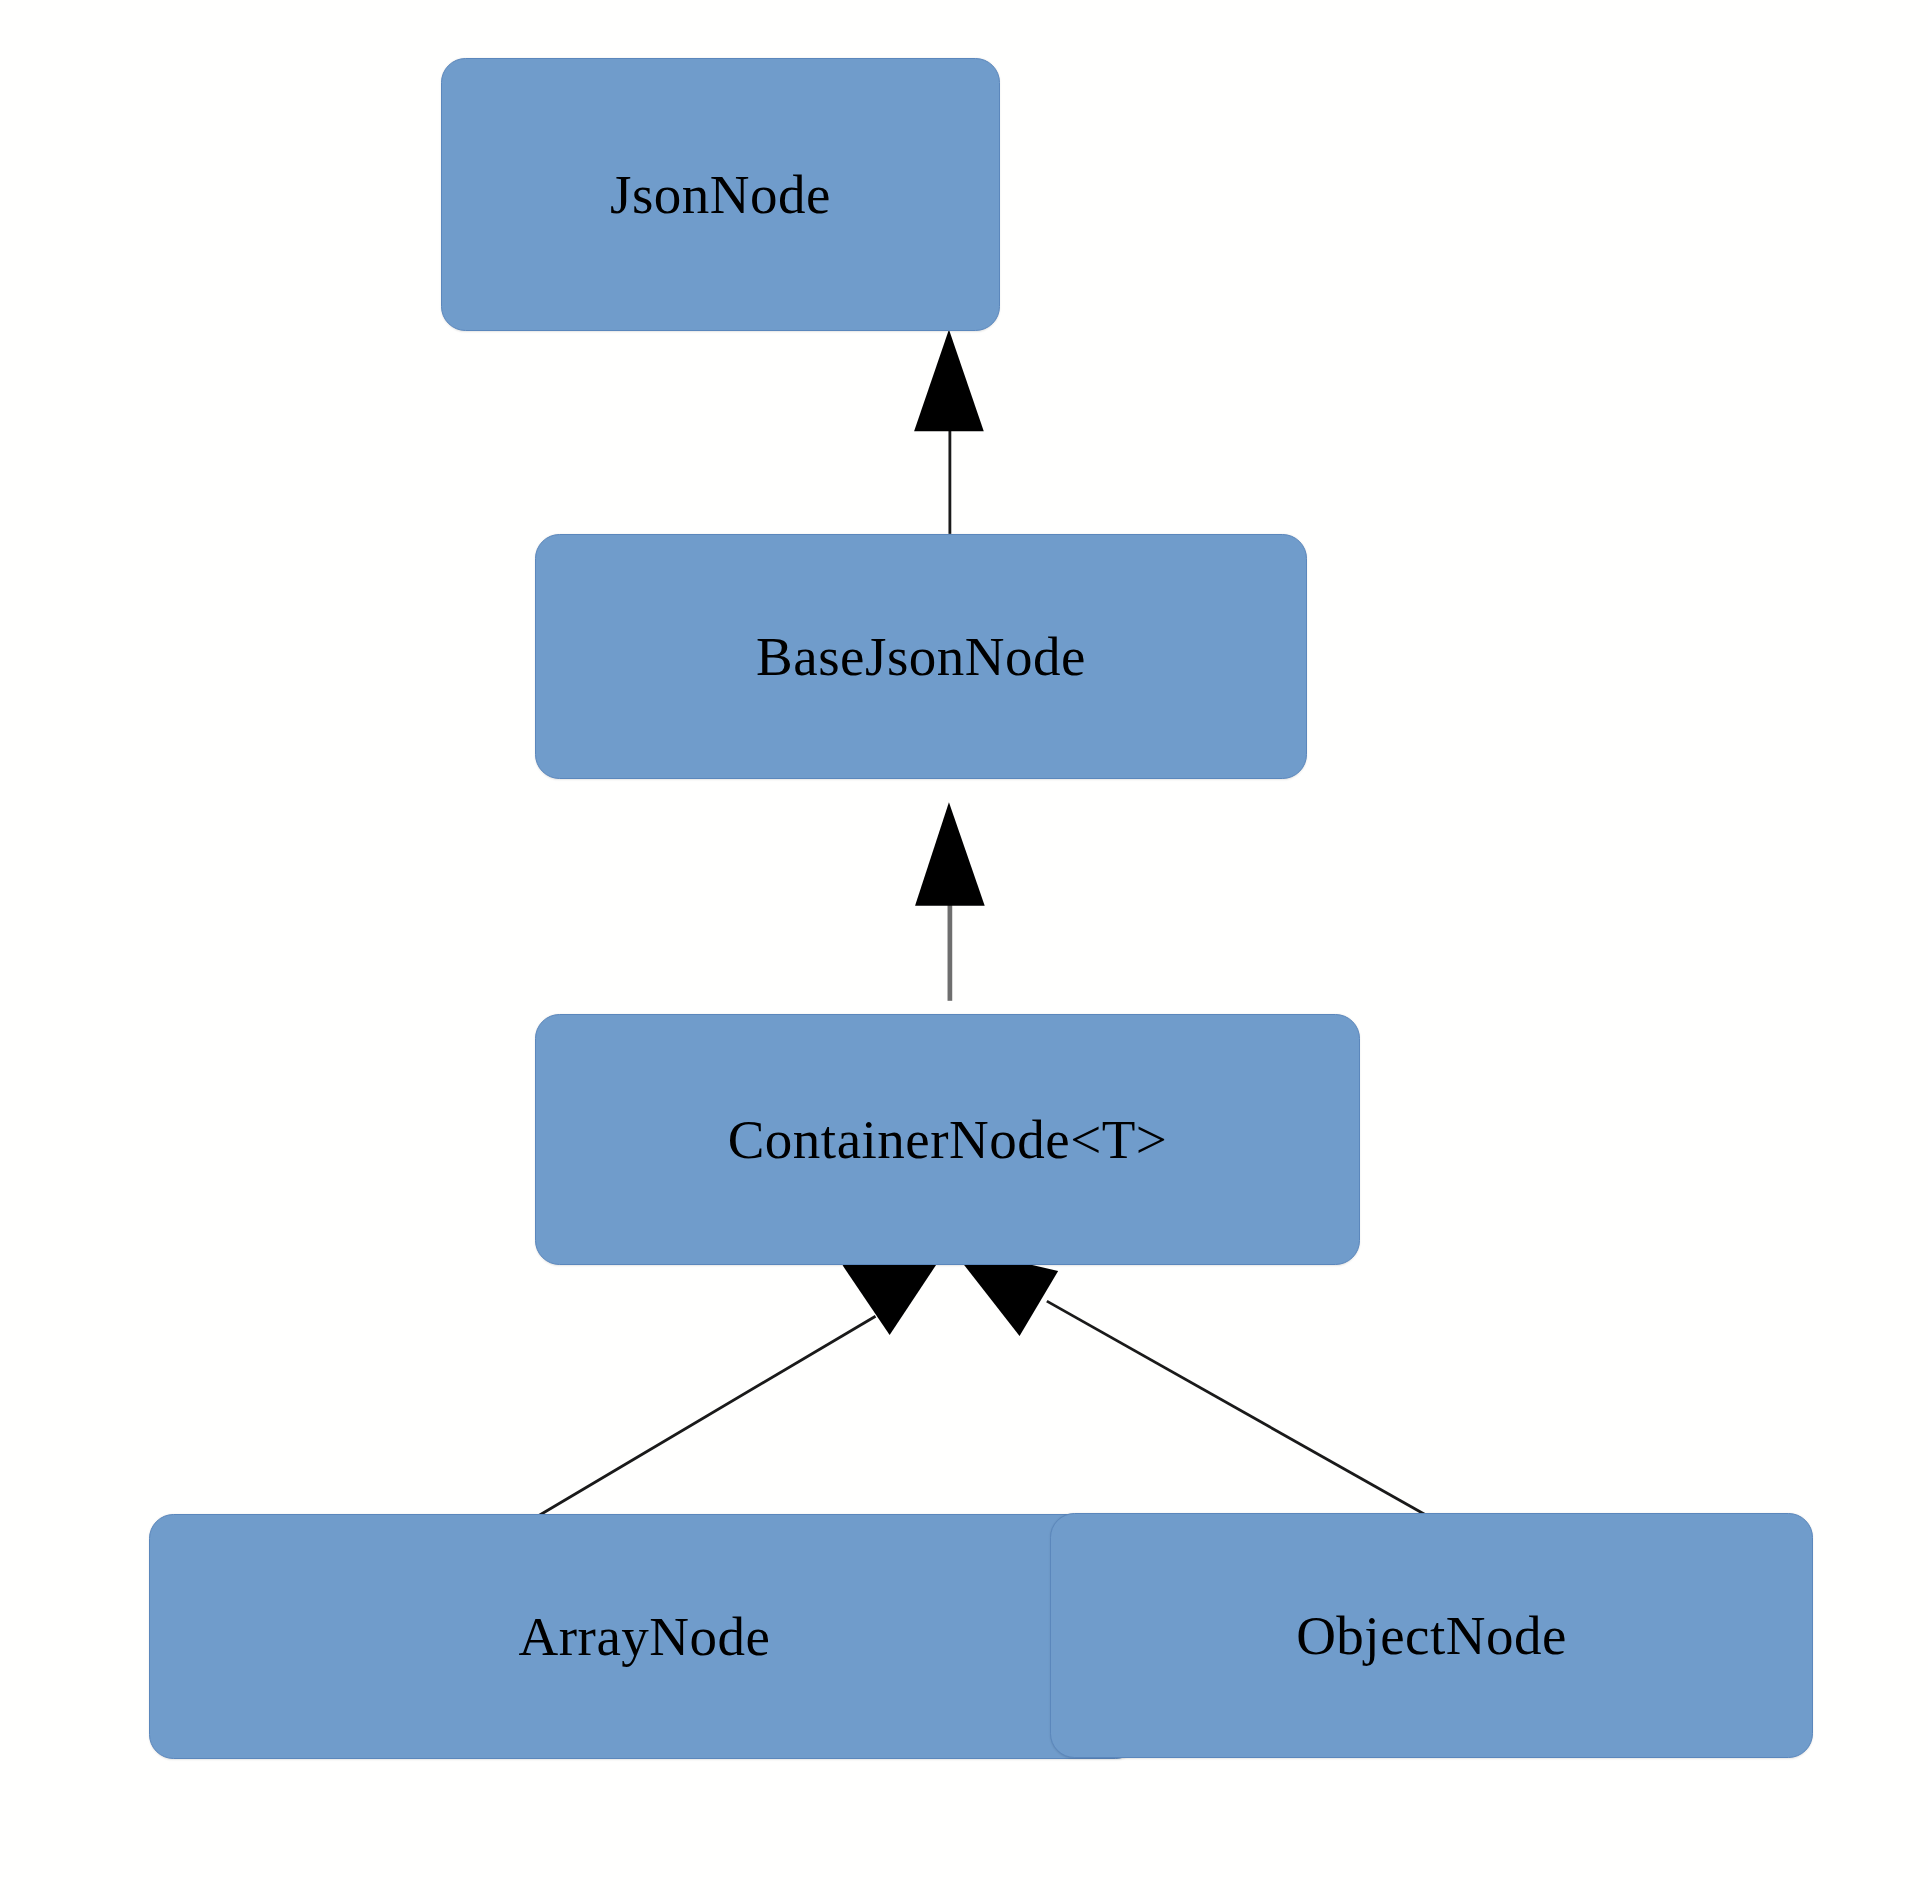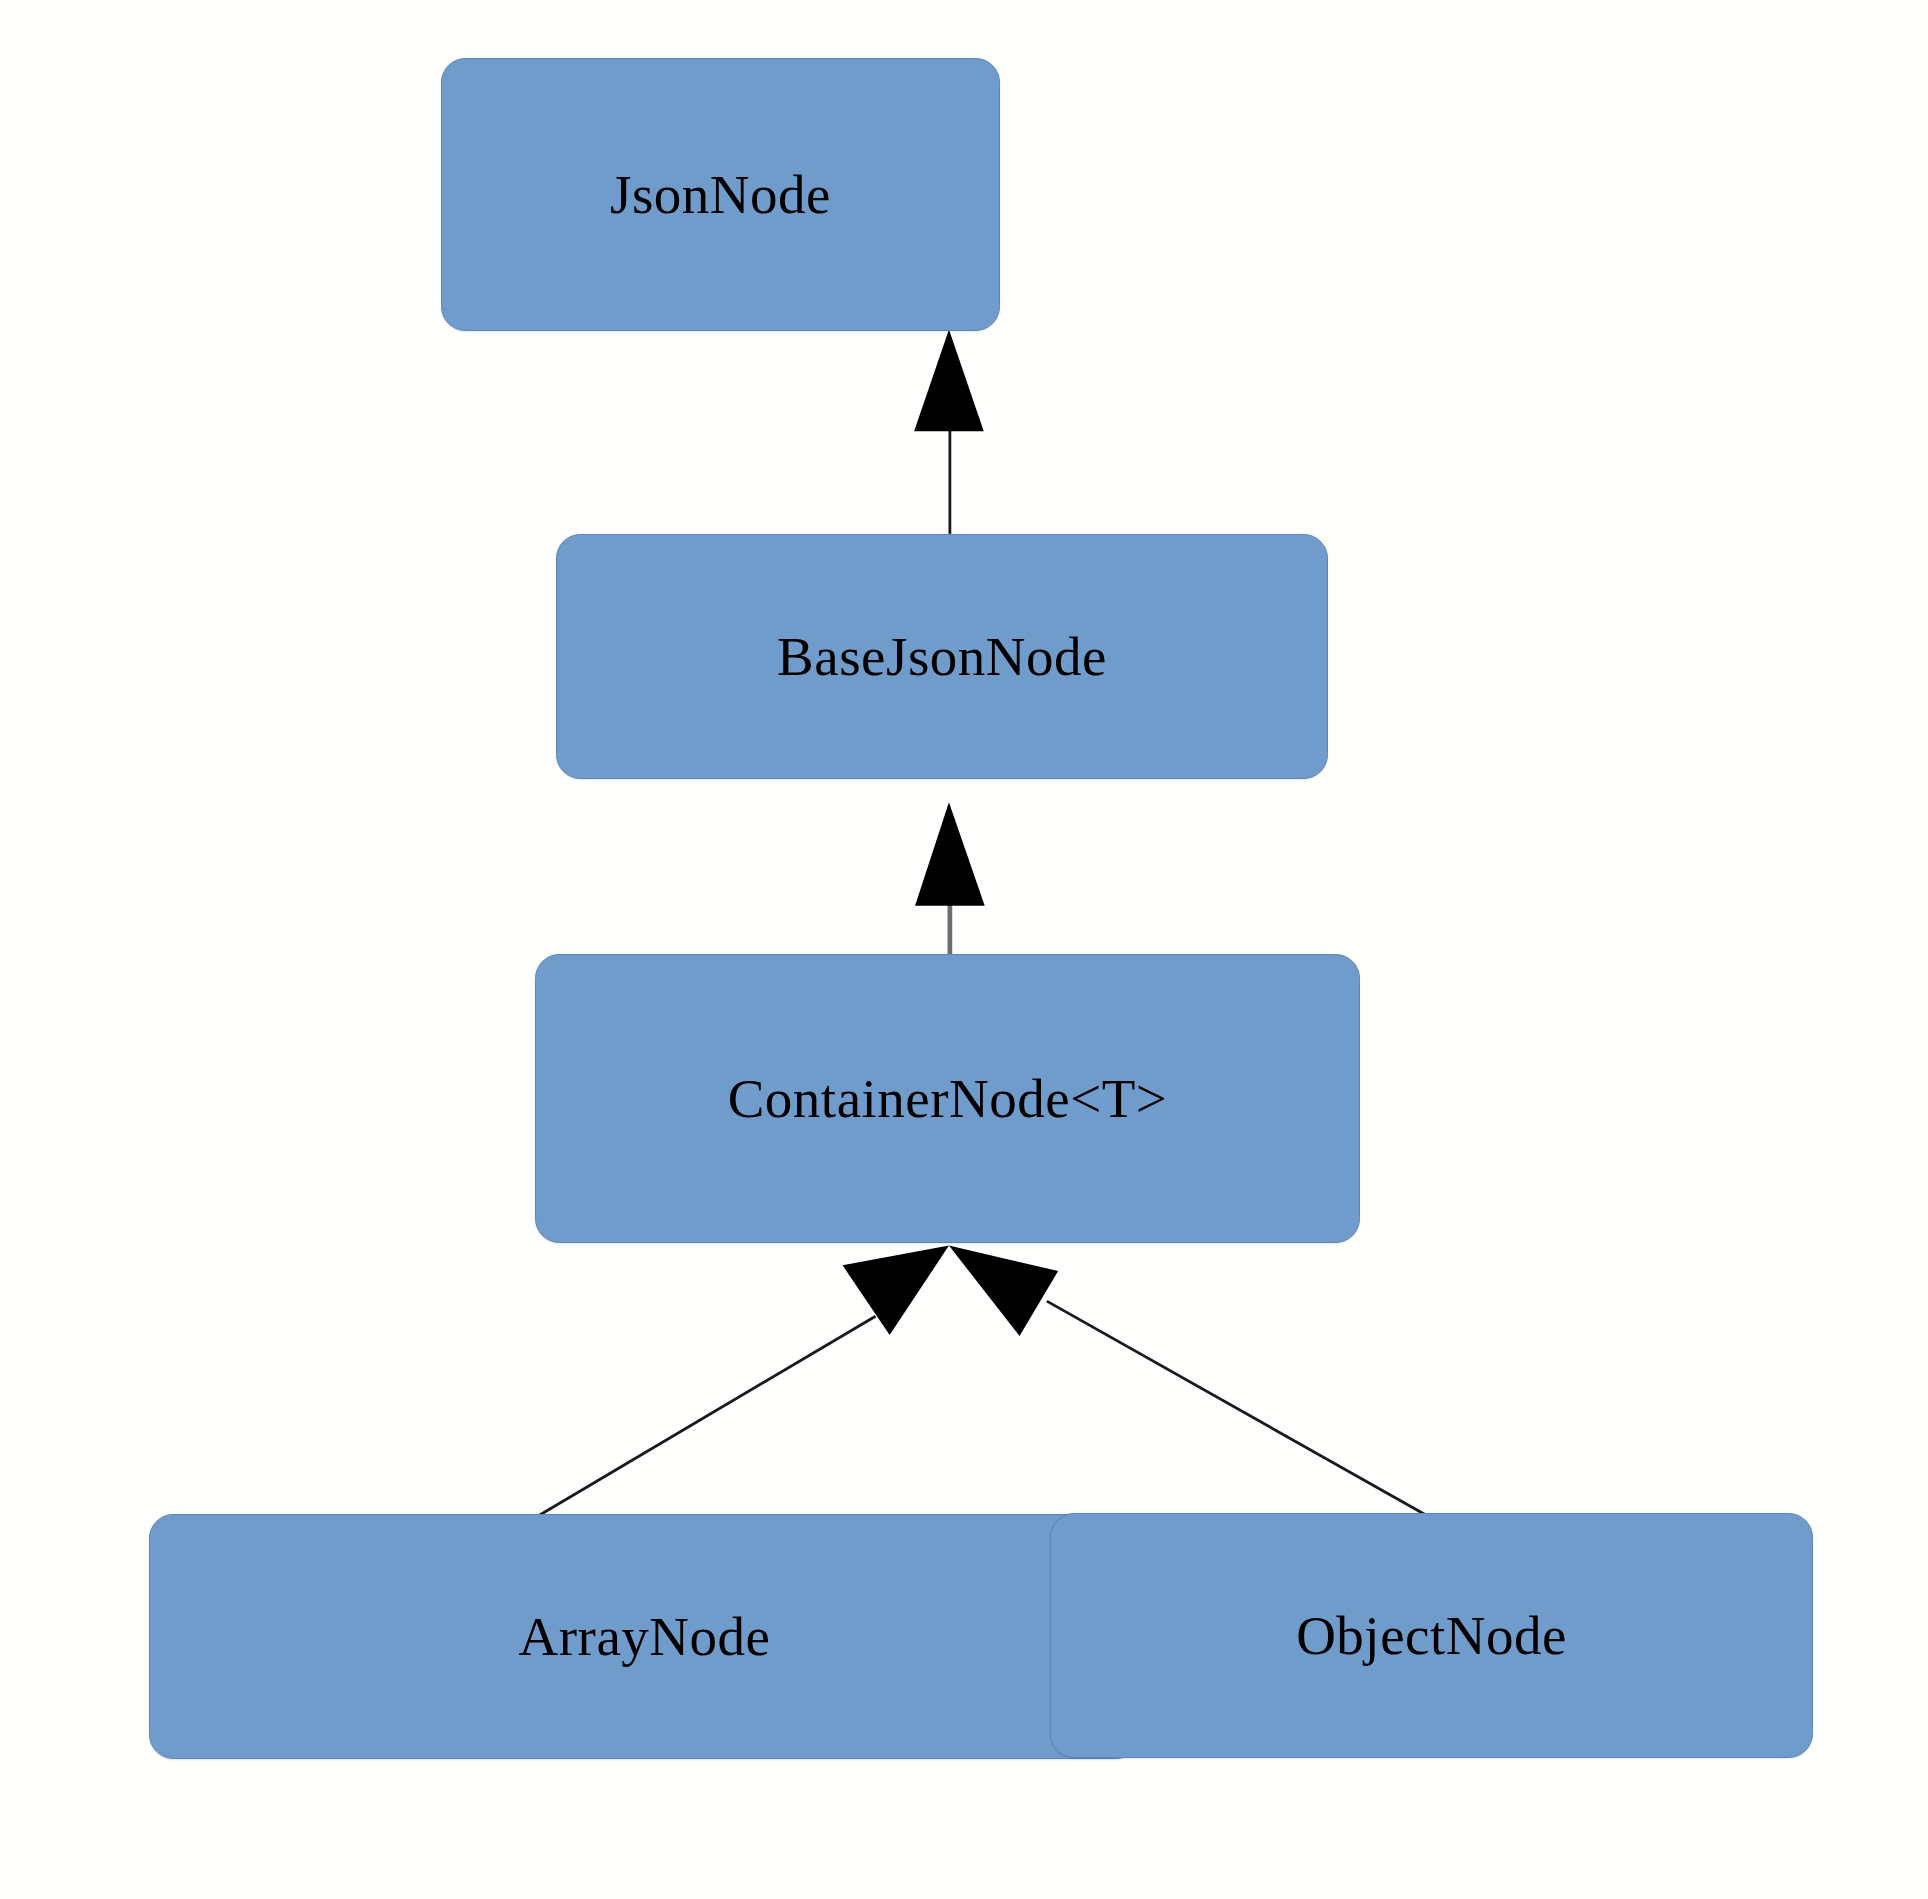--- a/index.html
+++ b/index.html
@@ -28,22 +28,22 @@
   }
   .uml-node .node-label {
     color: #000000;
     font-size: 55px;
     line-height: 1;
     letter-spacing: 0.5px;
     white-space: nowrap;
     font-family: "Liberation Serif", "DejaVu Serif", serif;
   }
   #n-jsonnode      { left: 441px;  top: 58px;   width: 559px; height: 273px; }
-  #n-basejsonnode  { left: 556px;  top: 534px;  width: 772px; height: 245px; }
-  #n-containernode { left: 535px;  top: 954px; width: 825px; height: 289px; text-align: right; }
+  #n-basejsonnode  { left: 535px;  top: 534px;  width: 772px; height: 245px; }
+  #n-containernode { left: 535px;  top: 1014px; width: 825px; height: 251px; text-align: right; }
   #n-arraynode     { left: 149px;  top: 1514px; width: 991px; height: 245px; }
   #n-objectnode    { left: 1050px; top: 1513px; width: 763px; height: 245px; }
 
   #edges {
     position: absolute;
     left: 0;
     top: 0;
     width: 1928px;
     height: 1899px;
     pointer-events: none;

